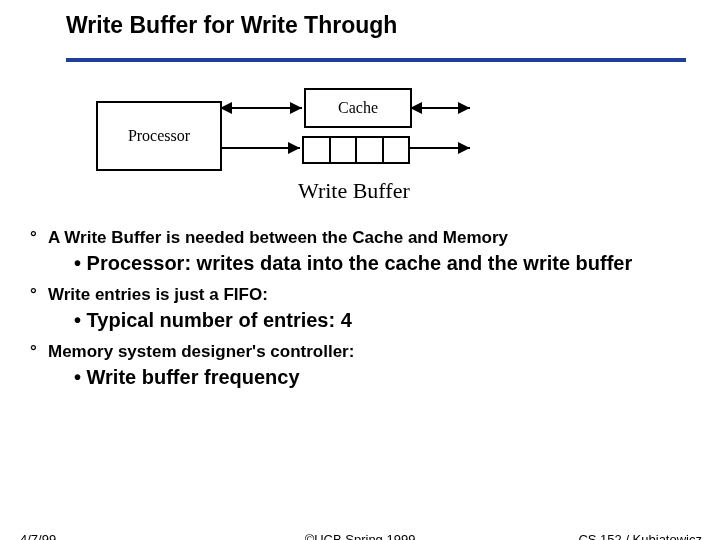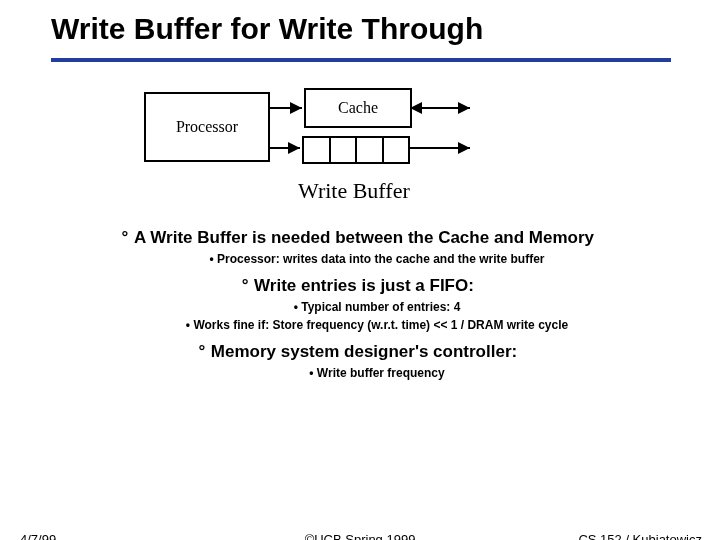--- a/index.html
+++ b/index.html
@@ -9,46 +9,45 @@
     height: 540px;
     font-family: Arial, Helvetica, sans-serif;
     background: #fff;
     position: relative;
     overflow: hidden;
   }
   .title-wrap {
     padding: 12px 0 0 50px;
   }
   .title {
-    font-size: 30px;
+    font-size: 23px;
     font-weight: bold;
     color: #000;
     border-bottom: 4px solid #203e9a;
     display: block;
-    padding-bottom: 12px;
+    padding-bottom: 19px;
     width: 620px;
-    margin-left: 1px;
+    margin-left: 16px;
   }
   .diagram {
     position: relative;
     height: 140px;
     margin-top: 20px;
   }
   .box {
     position: absolute;
     border: 2px solid #000;
     background: #fff;
     text-align: center;
     font-family: "Times New Roman", serif;
     font-size: 16px;
   }
   .processor {
-    left: 96px; top: 10px; width: 122px; height: 66px;
+    left: 96px; top: 19px; width: 122px; height: 66px;
     line-height: 66px;
-    margin-left: 48px;
   }
   .cache {
     left: 304px; top: 6px; width: 104px; height: 36px;
     line-height: 36px;
   }
   .dram {
     left: 460px; top: 10px; width: 112px; height: 66px;
     line-height: 66px;
     border: none;
   }
@@ -70,38 +69,37 @@
     font-size: 22px;
   }
   svg.arrows {
     position: absolute;
     left: 0; top: 0;
     width: 720px; height: 140px;
   }
   .content {
     padding: 0 40px 0 30px;
     font-size: 17px;
-    text-align: center;
   }
   .deg {
     margin: 6px 0 2px 0;
     font-weight: bold;
   }
   .deg .sym {
     display: inline-block;
     width: 18px;
   }
   ul.sub {
     margin: 4px 0 10px 44px;
     padding: 0;
     list-style: none;
   }
   ul.sub li {
     font-weight: bold;
-    font-size: 12px;
+    font-size: 20px;
     margin: 4px 0;
   }
   ul.sub li::before {
     content: "• ";
   }
   .footer {
     position: absolute;
     bottom: 8px;
     left: 0;
     width: 720px;
@@ -145,21 +143,20 @@
 </div>
 
 <div class="content">
   <div class="deg"><span class="sym">°</span><span>A Write Buffer is needed between the Cache and Memory</span></div>
   <ul class="sub">
     <li>Processor: writes data into the cache and the write buffer</li>
   </ul>
   <div class="deg"><span class="sym">°</span><span>Write entries is just a FIFO:</span></div>
   <ul class="sub">
     <li>Typical number of entries: 4</li>
-    <li>Works fine if:  Store frequency (w.r.t. time) &lt;&lt; 1 / DRAM write cycle</li>
   </ul>
   <div class="deg"><span class="sym">°</span><span>Memory system designer's controller:</span></div>
   <ul class="sub">
     <li>Write buffer frequency</li>
   </ul>
 </div>
 
 <div class="footer">
   <span class="f-left">4/7/99</span>
   <span class="f-center">©UCB Spring 1999</span>

